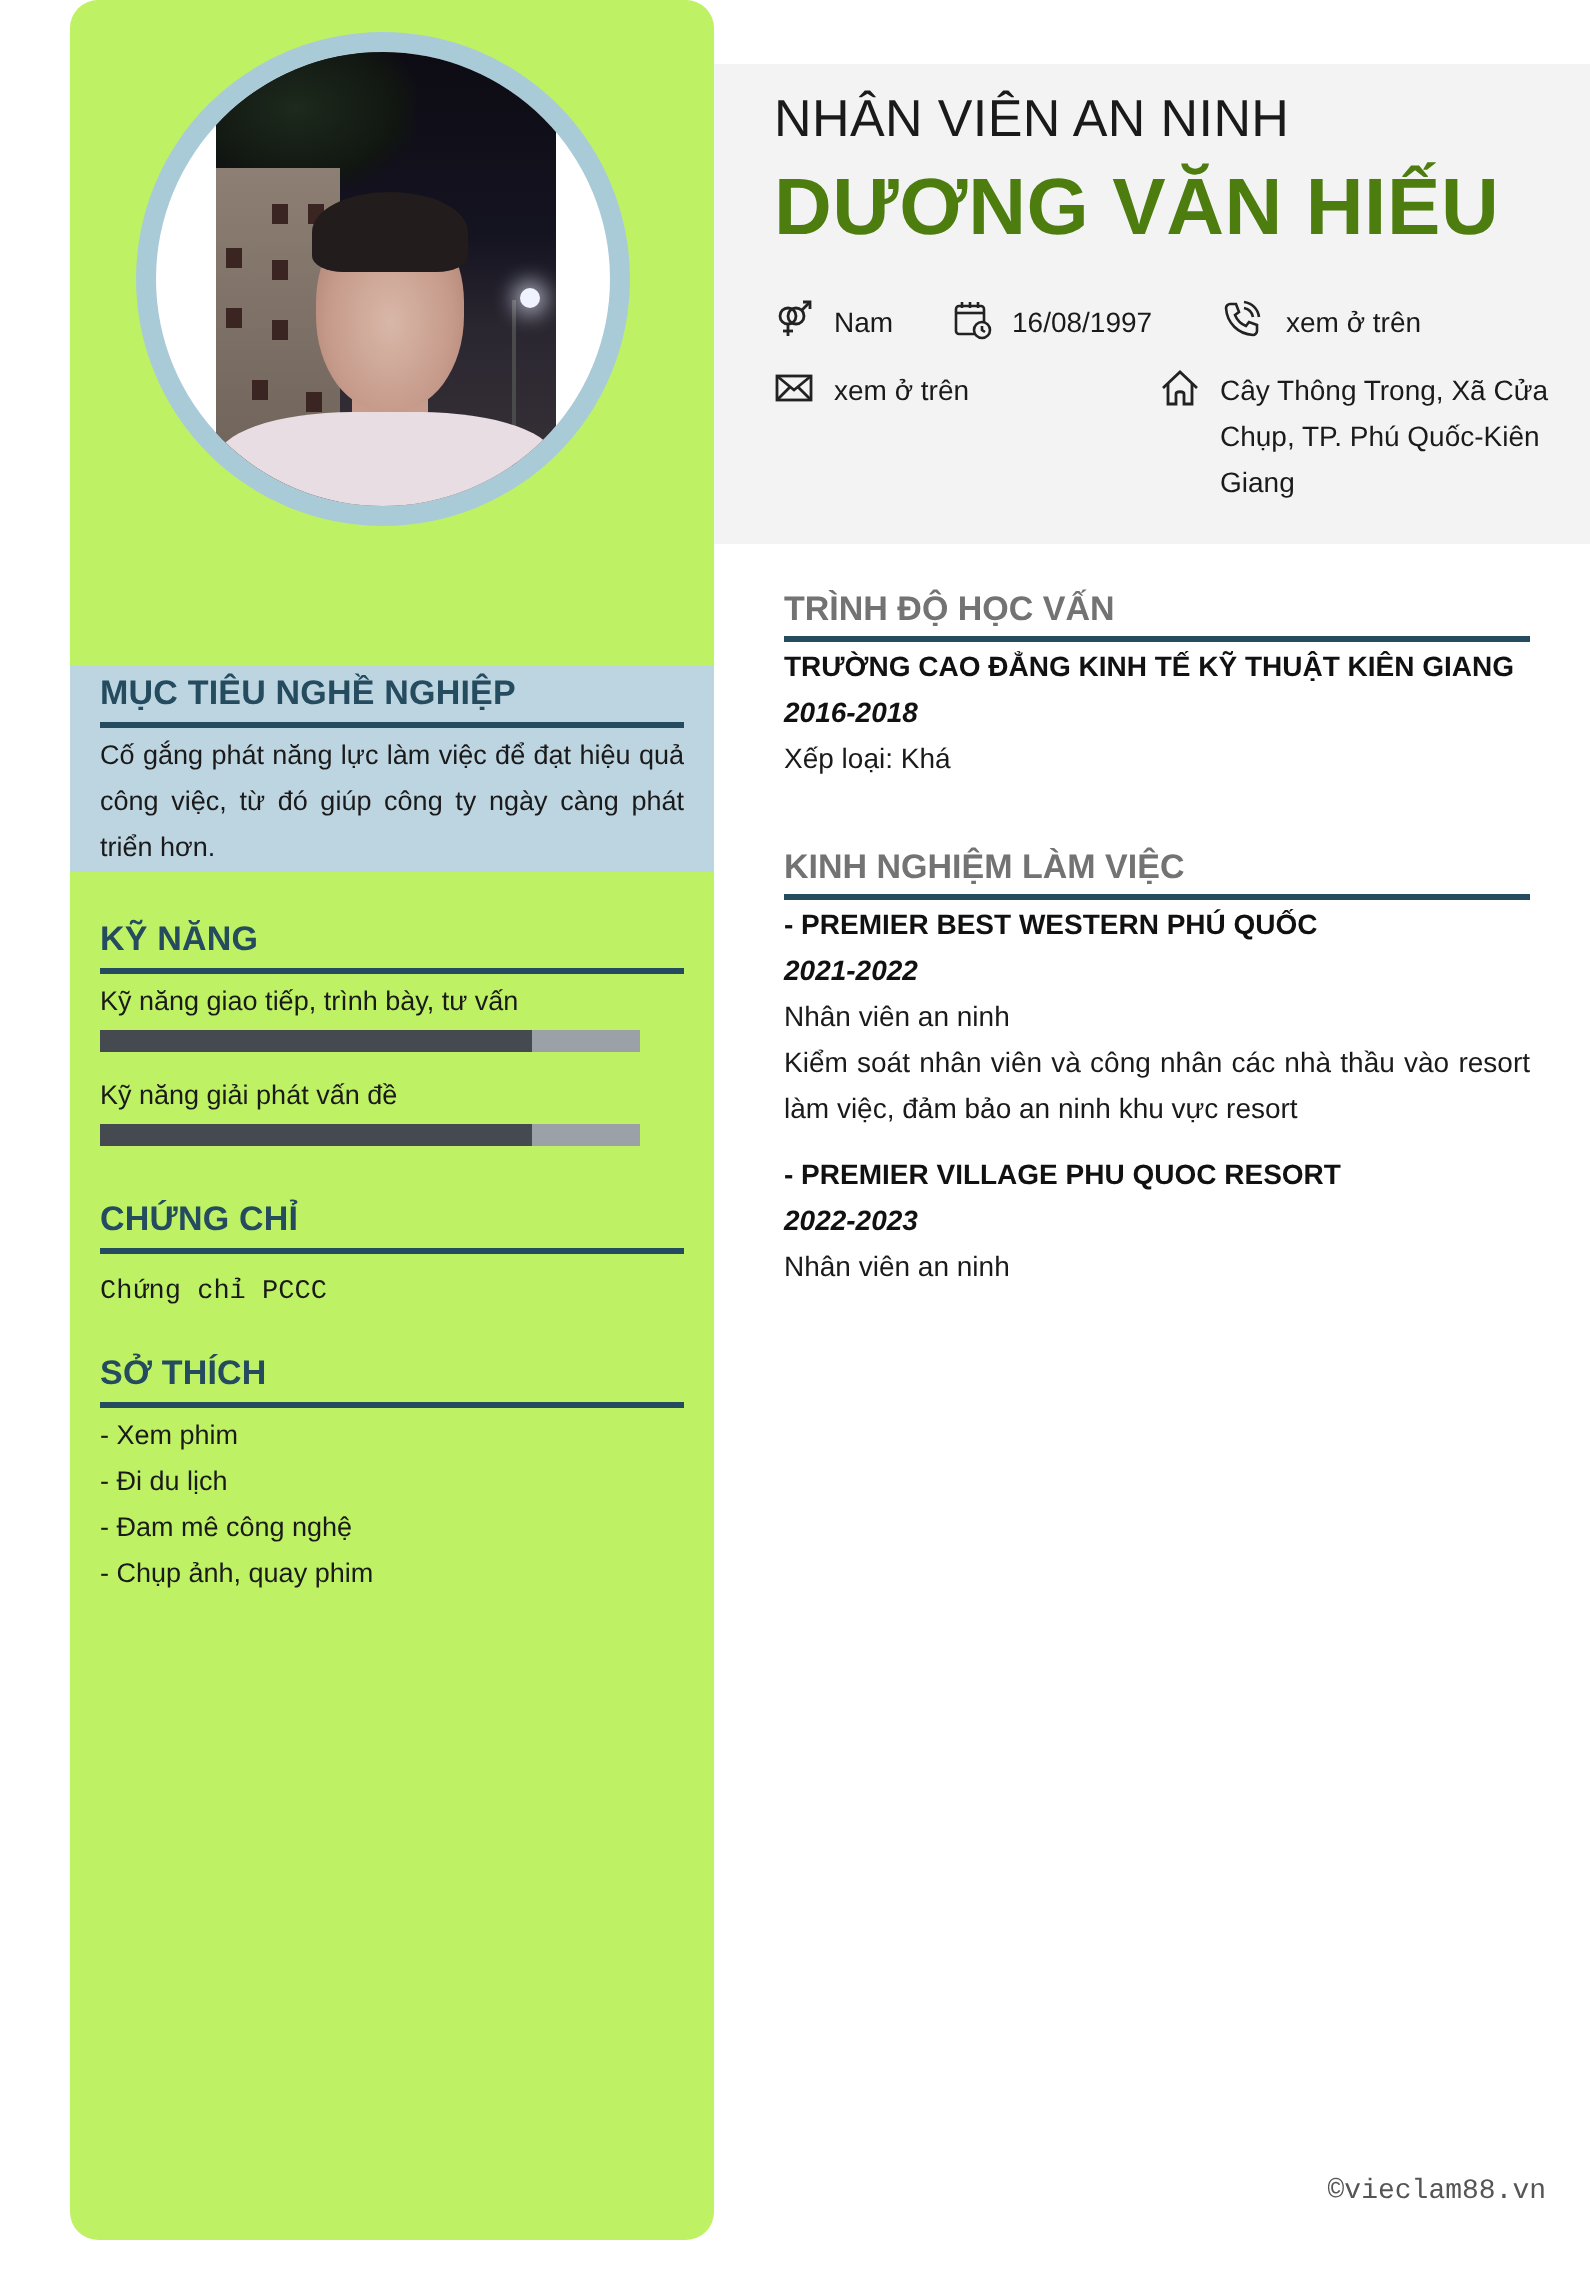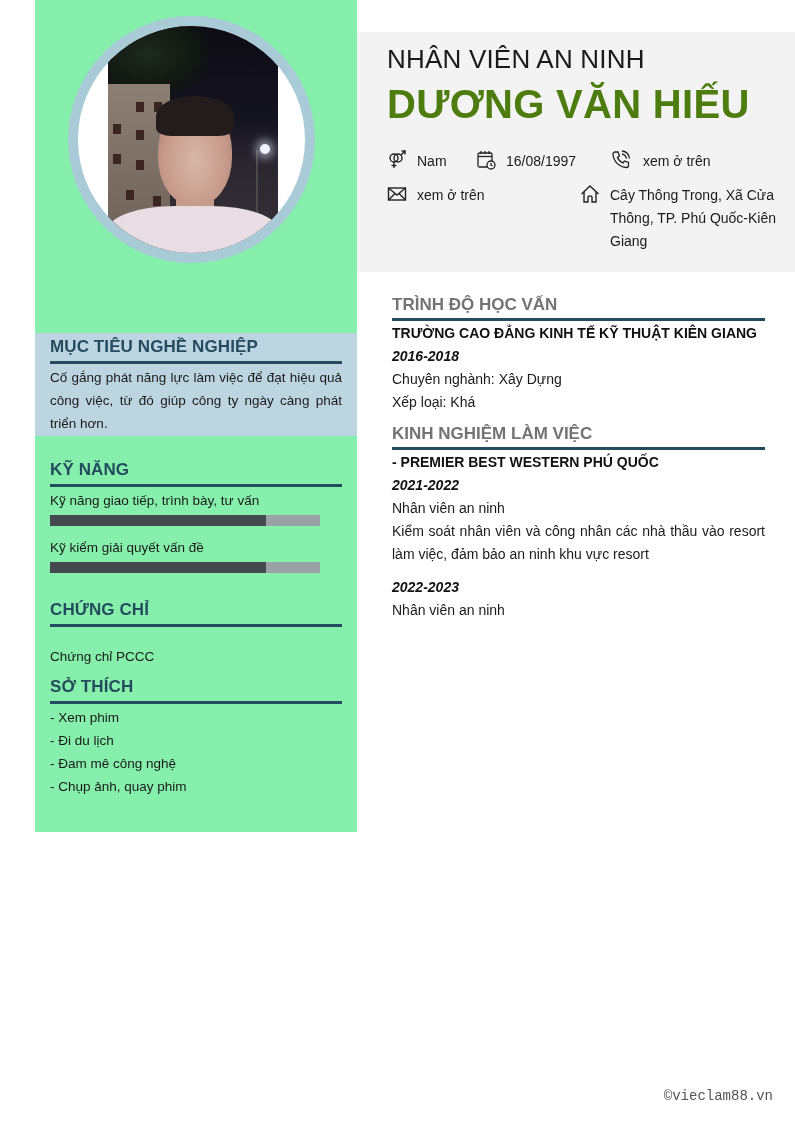--- a/index.html
+++ b/index.html
@@ -1,21 +1,22 @@
 <!DOCTYPE html>
 <html><head>
 <meta charset="utf-8">
 <style>
   * { box-sizing: border-box; margin: 0; padding: 0; }
   html, body { width: 795px; height: 1140px; background: #ffffff; overflow: hidden; }
   body { position: relative; font-family: "Liberation Sans", "DejaVu Sans", sans-serif; color: #1a1a1a; }
 
   .sidebar {
-    position: absolute; left: 35px; top: 0; width: 322px; height: 832px;
-    background: #86efac;
+    position: absolute; left: 35px; top: 0; width: 322px; height: 1120px;
+    background: #bef264;
+    border-radius: 14px;
   }
   .avatar-ring {
     position: absolute; left: 33px; top: 16px; width: 247px; height: 247px;
     border-radius: 50%; background: #a9cbd8;
   }
   .avatar-inner {
     position: absolute; left: 10px; top: 10px; width: 227px; height: 227px;
     border-radius: 50%; background: #ffffff; overflow: hidden;
   }
   .photo {
@@ -128,29 +129,29 @@
     <div class="side-title">MỤC TIÊU NGHỀ NGHIỆP</div>
     <div class="side-text justify" style="margin-top:2px;">Cố gắng phát năng lực làm việc để đạt hiệu quả công việc, từ đó giúp công ty ngày càng phát triển hơn.</div>
   </div>
 
   <div class="side-section" style="top:460px;">
     <div class="side-title">KỸ NĂNG</div>
     <div class="skill-label">Kỹ năng giao tiếp, trình bày, tư vấn</div>
     <div class="skill-bar">
       <div class="skill-fill" style="width:80%;"></div>
     </div>
-    <div class="skill-label" style="margin-top:12px;">Kỹ kiểm giải quyết vấn đề</div>
+    <div class="skill-label" style="margin-top:12px;">Kỹ năng giải phát vấn đề</div>
     <div class="skill-bar">
       <div class="skill-fill" style="width:80%;"></div>
     </div>
   </div>
 
   <div class="side-section" style="top:600px;">
     <div class="side-title">CHỨNG CHỈ</div>
-    <div class="side-text" style="margin-top:18px;">Chứng chỉ PCCC</div>
+    <div class="side-text" style="margin-top:8px;font-family:Liberation Mono, monospace;">Chứng chỉ PCCC</div>
   </div>
 
   <div class="side-section" style="top:677px;">
     <div class="side-title">SỞ THÍCH</div>
     <div class="side-text" style="margin-top:2px;">- Xem phim</div>
     <div class="side-text">- Đi du lịch</div>
     <div class="side-text">- Đam mê công nghệ</div>
     <div class="side-text">- Chụp ảnh, quay phim</div>
   </div>
 </div>
@@ -213,43 +214,43 @@
 
   <div class="info" style="left:223px;top:152px;">
     <span class="ic">
       <svg viewBox="0 0 20 20" fill="none" stroke="#222" stroke-width="1.4">
         <polyline points="1.5,10 10,2 18.5,10"></polyline>
         <path d="M4 8 L4 18 L8 18 L8 13 C8 11.5 12 11.5 12 13 L12 18 L16 18 L16 8"></path>
       </svg>
     </span>
     <div>
       <div>Cây Thông Trong, Xã Cửa</div>
-      <div>Thông, TP. Phú Quốc-Kiên</div>
+      <div>Chụp, TP. Phú Quốc-Kiên</div>
       <div>Giang</div>
     </div>
   </div>
 </div>
 
 <div class="main-section" style="top:295px;">
   <div class="main-title">TRÌNH ĐỘ HỌC VẤN</div>
   <div class="bold-head" style="margin-top:1px;">TRƯỜNG CAO ĐẲNG KINH TẾ KỸ THUẬT KIÊN GIANG</div>
   <div class="italic-year">2016-2018</div>
-  <div class="main-text">Chuyên nghành: Xây Dựng</div>
   <div class="main-text">Xếp loại: Khá</div>
 </div>
 
 <div class="main-section" style="top:424px;">
   <div class="main-title">KINH NGHIỆM LÀM VIỆC</div>
 
   <div style="margin-top:1px;">
     <div class="bold-head">- PREMIER BEST WESTERN PHÚ QUỐC</div>
     <div class="italic-year">2021-2022</div>
     <div class="main-text">Nhân viên an ninh</div>
     <div class="main-text justify">Kiểm soát nhân viên và công nhân các nhà thầu vào resort làm việc, đảm bảo an ninh khu vực resort</div>
   </div>
 
   <div style="margin-top:10px;">
+    <div class="bold-head">- PREMIER VILLAGE PHU QUOC RESORT</div>
     <div class="italic-year">2022-2023</div>
     <div class="main-text">Nhân viên an ninh</div>
   </div>
 </div>
 
 <div class="watermark">©vieclam88.vn</div>
 
 </body></html>

